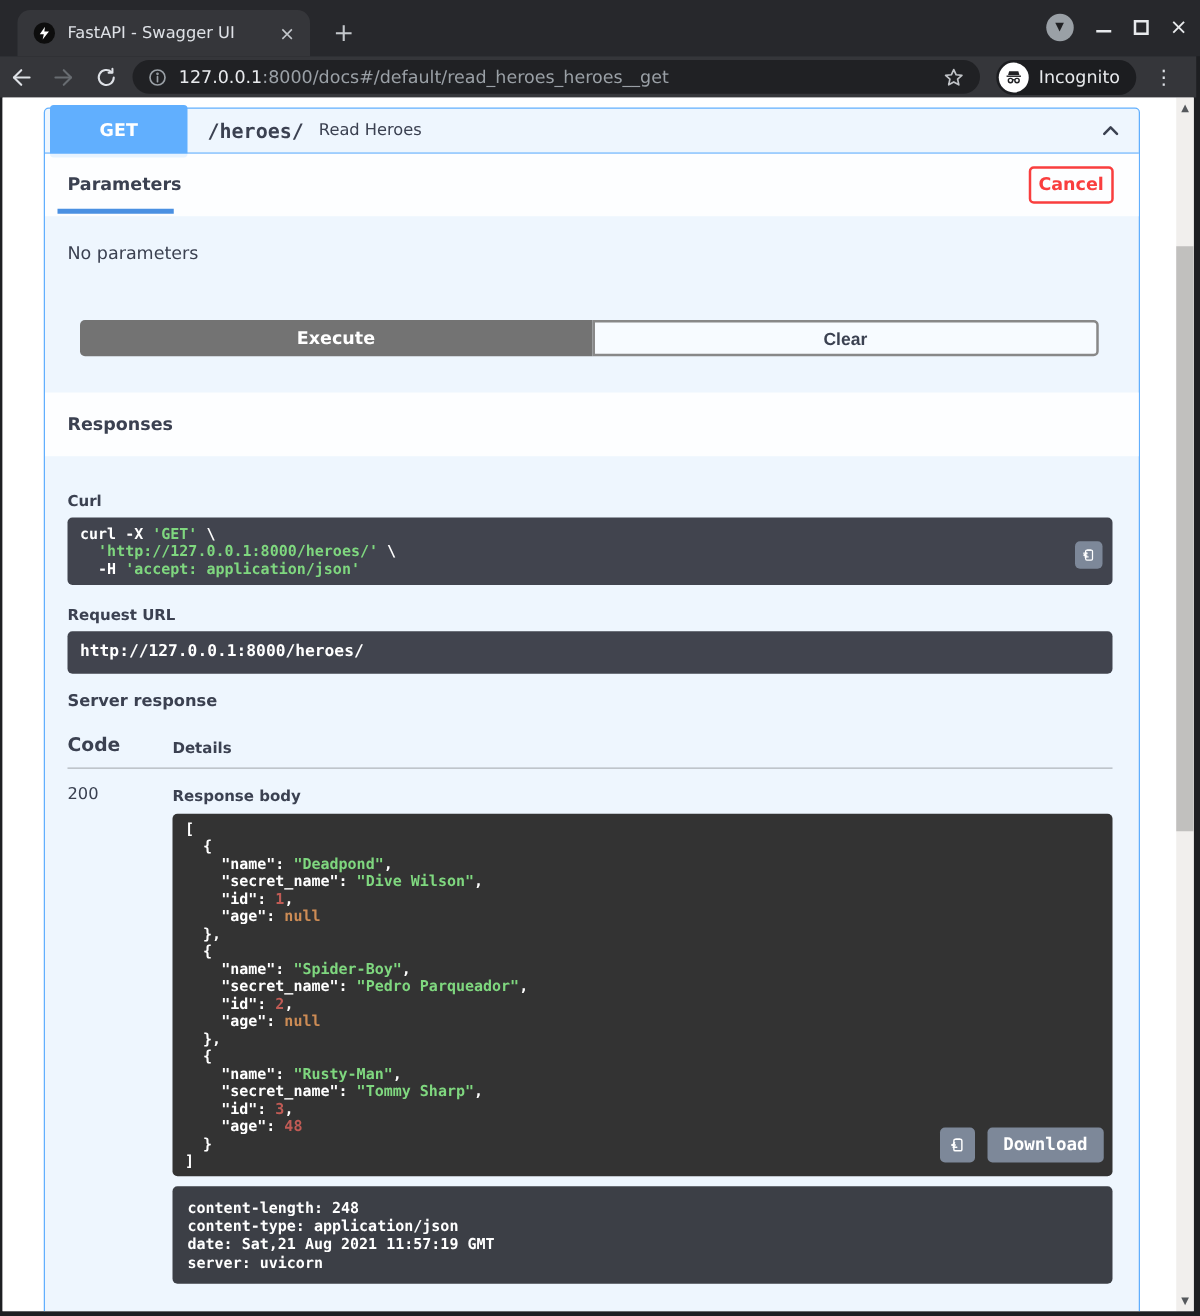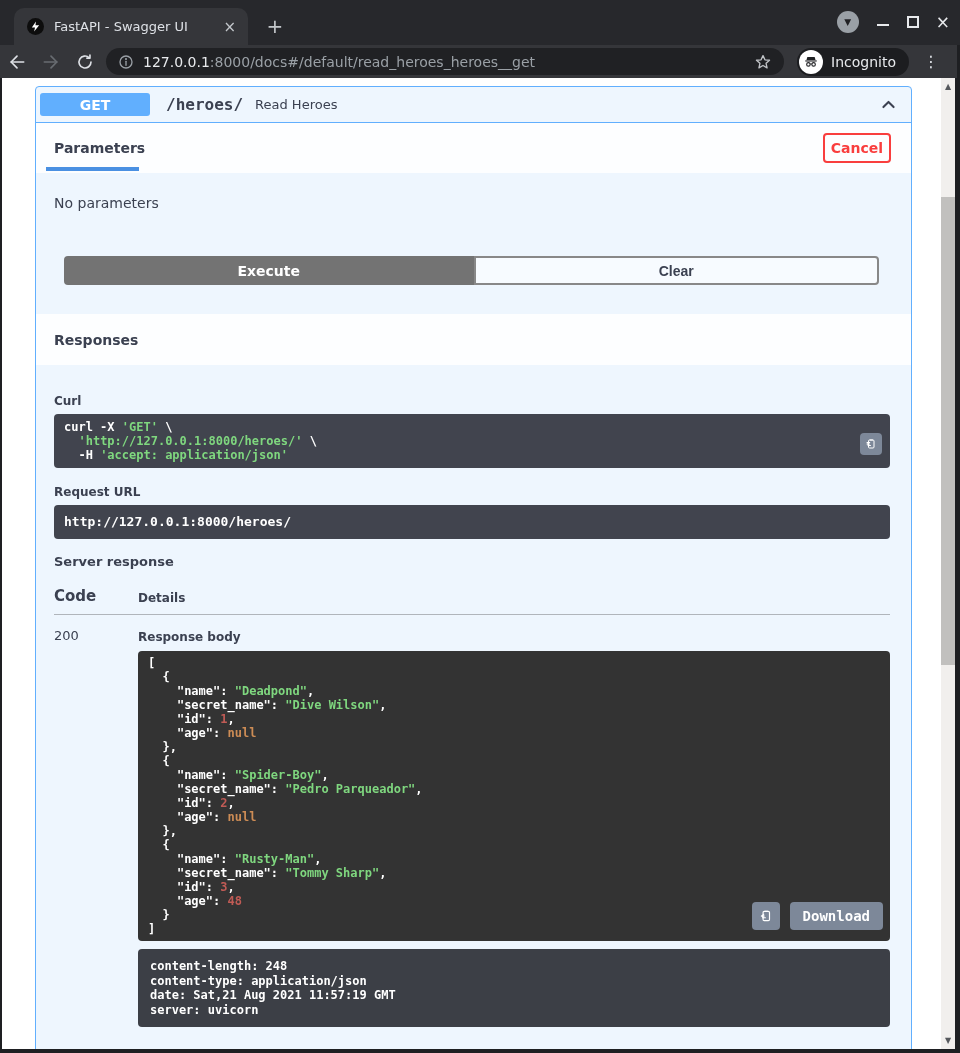--- a/index.html
+++ b/index.html
@@ -47,21 +47,21 @@
   .scrollbar { position:absolute; top:0; right:0; width:14px; height:100%; background:#f1efed; }
   .scroll-arrow { position:absolute; left:0; width:14px; text-align:center; color:#55585c; font-size:8px; }
   .scroll-up { top:4px; } .scroll-down { bottom:4px; }
   .scroll-thumb { position:absolute; left:0; top:119px; width:14px; height:468px; background:#c1c0be; }
 
   
   .opblock { margin:8px 29px 0 33px; min-height:1100px; border:1px solid #61affe; border-radius:4px;
              background:#eef6fe; }
   .op-summary { display:flex; align-items:center; height:36px; padding:0 14px 0 4px;
                 border-bottom:1px solid #61affe; }
-  .method-badge { width:110px; height:23px; background:#61affe; border-radius:3px; color:#fff;
+  .method-badge { width:110px; height:42px; background:#61affe; border-radius:3px; color:#fff;
                   font-weight:700; font-size:14px; display:flex; align-items:center; justify-content:center; }
   .op-path { margin-left:16px; font-family:"DejaVu Sans Mono", monospace; font-weight:700;
              font-size:16px; color:#3b4151; }
   .op-desc { margin-left:12px; font-size:13px; color:#3b4151; }
   .op-chevron { margin-left:auto; display:flex; }
 
   .section-header { position:relative; height:50px; background:rgba(255,255,255,.85);
                     display:flex; align-items:center; padding:0 20px 0 18px;gap:13px; }
   .section-header.responses-hd { height:51px; }
   .tab-title-sw { font-weight:700; font-size:14px; color:#3b4151; }

